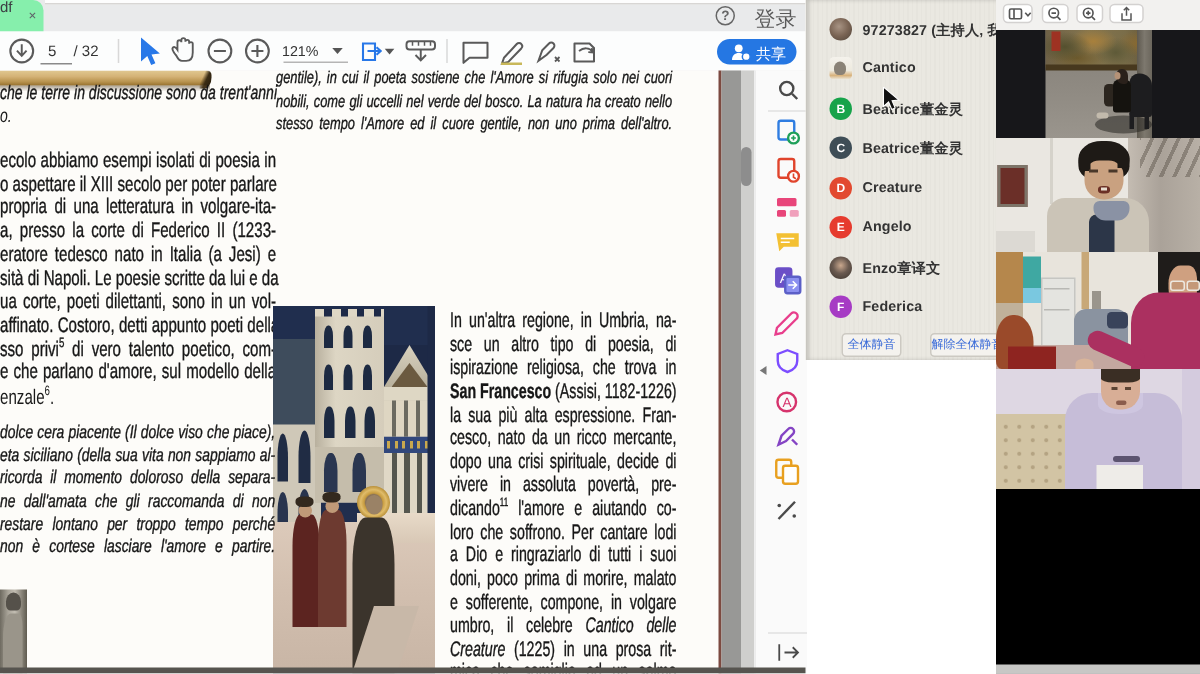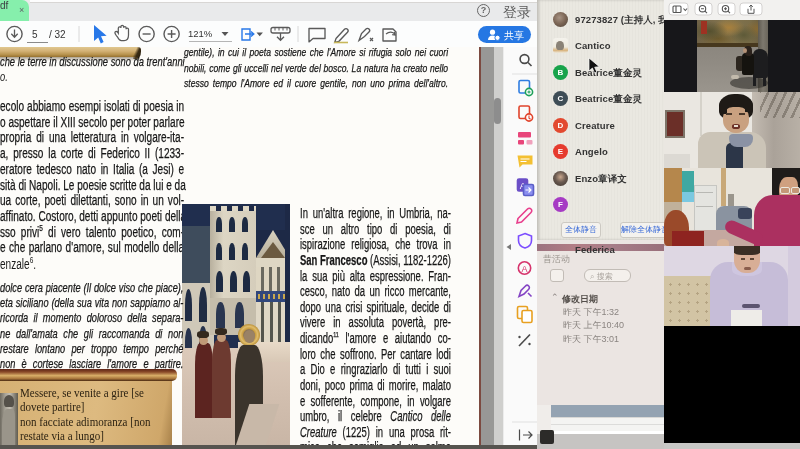--- a/index.html
+++ b/index.html
@@ -157,25 +157,20 @@
         <div class="ab" style="left:35px;top:129px;width:9px;height:9px;background:#c09a78;border-radius:50%;"></div>
         <div class="ab" style="left:15px;top:127px;width:12px;height:7px;background:#33291e;border-radius:40%;"></div>
         <div class="ab" style="left:33px;top:124px;width:12px;height:7px;background:#33291e;border-radius:40%;"></div>
         <div class="ab" style="left:56px;top:120px;width:22px;height:22px;border-radius:50%;background:radial-gradient(circle,#8a7358 34%,#c79b3e 40%,#e0bc6a 55%,#a87c22 78%,#c79b3e 100%);"></div>
         <div class="ab" style="left:62px;top:126px;width:11px;height:13px;background:#9a8266;border-radius:48%;"></div>
         <div class="ab" style="left:53px;top:141px;width:28px;height:104px;background:#3b342c;border-radius:30% 30% 0 0;"></div>
         <div class="ab" style="left:60px;top:200px;width:30px;height:45px;background:#c8b8a8;transform:skewX(-18deg);"></div>
       </div>
       <div class="jtxt" style="left:300px;top:159px;width:223px;font-size:14px;line-height:15.62px;transform:scaleX(0.677);transform-origin:0 0;">In un'altra regione, in Umbria, na-<br>sce un altro tipo di poesia, di<br>ispirazione religiosa, che trova in<br><b>San Francesco</b> (Assisi, 1182-1226)<br>la sua più alta espressione. Fran-<br>cesco, nato da un ricco mercante,<br>dopo una crisi spirituale, decide di<br>vivere in assoluta povertà, pre-<br>dicando<sup style="font-size:8px;">11</sup> l'amore e aiutando co-<br>loro che soffrono. Per cantare lodi<br>a Dio e ringraziarlo di tutti i suoi<br>doni, poco prima di morire, malato<br>e sofferente, compone, in volgare<br>umbro, il celebre <span class="it">Cantico delle</span><br><span class="it">Creature</span> (1225) in una prosa rit-<br>mica che somiglia ad un salmo</div>
       <div class="jtxt it" style="left:0;top:234px;width:242px;font-size:12.2px;line-height:15.2px;transform:scaleX(0.758);transform-origin:0 0;">dolce cera piacente (Il dolce viso che piace),<br>eta siciliano (della sua vita non sappiamo al-<br>ricorda il momento doloroso della separa-<br>ne dall'amata che gli raccomanda di non<br>restare lontano per troppo tempo perché<br>non è cortese lasciare l'amore e partire.</div>
-      <div class="ab" id="parch2">
-        <div class="ab" id="p2body"></div>
-          <div class="ab" id="p2top"></div>
-        <div class="ab" id="p2text">Messere, se venite a gire [se<br>dovete partire]<br>non facciate adimoranza [non<br>restate via a lungo]</div>
-      </div>
       <div class="ab" id="statue">
           <div class="ab" style="left:4px;top:2px;width:10px;height:12px;background:#55514a;border-radius:50% 50% 30% 30%;"></div>
           <div class="ab" style="left:2px;top:16px;width:13px;height:40px;background:#9a958a;border-radius:40% 20% 0 0;"></div>
         </div>
     </div>
     <div class="ab" id="pedge"></div>
     <div class="ab" id="graybg"></div>
     <div class="ab" id="sctrack"></div>
     <div class="ab" id="scthumb"></div>
     <div class="ab" id="sidebar"><svg width="34" height="402">
@@ -209,58 +204,39 @@
         <path d="M15 299l11-11.5" stroke="#4a4a4a"></path>
             <circle cx="15.5" cy="290" r="1.2" fill="#4a4a4a" stroke="none"></circle>
             <circle cx="25.5" cy="297" r="1.2" fill="#4a4a4a" stroke="none"></circle>
         <path d="M8 375h26" stroke="#e0e0e0" stroke-width="1"></path>
         <path d="M15.5 382.5v11M19 388h8.5M24.5 384.5l3.5 3.5-3.5 3.5" stroke="#4a4a4a" stroke-width="1.2"></path>
       </g>
       <path d="M7 197l-4.5 3 4.5 3z" fill="#777"></path>
     </svg></div>
   </div>
   <div class="ab" id="botstrip"></div>
-  <div class="ab" id="finder">
-      <div class="ab" style="left:0;top:4px;width:127px;height:7px;background:linear-gradient(90deg,#8e5e6e 0,#a86a74 30%,#9a6a78 60%,#8a5a68 100%);opacity:.85;"></div>
-    <div class="ab" style="left:0;top:165px;width:14px;height:44px;background:#f0edea;"></div>
-    <div class="ab" style="left:6px;top:13px;font-size:9px;color:#9a948e;">昔活动</div>
-    <div class="ab" style="left:13px;top:29px;width:12px;height:11px;border:1px solid #c2bcb6;border-radius:3px;background:#f4f0ec;"></div>
-    <div class="ab" style="left:47px;top:29px;width:45px;height:11px;border:1px solid #c2bcb6;border-radius:6px;background:#f4f0ec;color:#a8a29c;font-size:8px;">
-        <span style="position:absolute;left:5px;top:1px;">⌕ 搜索</span>
-      </div>
-    <div class="ab" style="left:14px;top:52px;font-size:9px;color:#8a8480;">⌃</div>
-    <div class="ab" style="left:25px;top:53px;font-size:9px;color:#55504c;font-weight:bold;">修改日期</div>
-    <div class="ab" style="left:26px;top:66px;font-size:9px;color:#8a8480;">昨天 下午1:32</div>
-    <div class="ab" style="left:26px;top:79px;font-size:9px;color:#8a8480;">昨天 上午10:40</div>
-    <div class="ab" style="left:26px;top:93px;font-size:9px;color:#8a8480;">昨天 下午3:01</div>
-    <div class="ab" style="left:14px;top:165px;width:113px;height:14px;background:#94a3b2;"></div>
-    <div class="ab" style="left:14px;top:177px;width:113px;height:13px;background:#f4f4f2;border-top:1px solid #d8d8d6;"></div>
-      <div class="ab" style="left:14px;top:184px;width:113px;height:1px;background:#dcdcda;"></div>
-    <div class="ab" style="left:0;top:194px;width:127px;height:15px;background:#c6c4c2;"></div>
-    <div class="ab" style="left:3px;top:190px;width:14px;height:14px;background:#2c2b29;border-radius:2px;"></div>
-  </div>
   <div class="ab" id="panel">
     <div class="pav" style="top:12px;background:radial-gradient(circle at 42% 38%,#a89484 0,#7a6454 50%,#4e4238 100%);"></div>
     <div class="ptxt" style="top:14px;">97273827 (主持人, 我)</div>
     <div class="pav" style="top:38px;border-radius:3px;background:linear-gradient(180deg,#f4f2ec 0,#eeeade 60%,#d8b27c 82%,#eeeade 100%);">
         <span style="position:absolute;left:3px;top:3px;width:8px;height:9px;background:#8a8276;border-radius:50% 50% 40% 40%;"></span>
       </div>
     <div class="ptxt" style="top:40px;">Cantico</div>
     <div class="pav" style="top:64.5px;background:#17a34a;">B</div>
     <div class="ptxt" style="top:66.5px;">Beatrice董金灵</div>
     <div class="pav" style="top:91px;background:#3e4d56;">C</div>
     <div class="ptxt" style="top:93px;">Beatrice董金灵</div>
     <div class="pav" style="top:117.5px;background:#e2492f;">D</div>
     <div class="ptxt" style="top:119.5px;">Creature</div>
     <div class="pav" style="top:144px;background:#e63b2e;">E</div>
     <div class="ptxt" style="top:146px;">Angelo</div>
     <div class="pav" style="top:170.5px;background:radial-gradient(circle at 50% 40%,#caa88e 0,#6a5a50 45%,#3a322c 100%);"></div>
     <div class="ptxt" style="top:172.5px;">Enzo章译文</div>
     <div class="pav" style="top:197px;background:#a63bc4;">F</div>
-    <div class="ptxt" style="top:199px;margin-top:45px;">Federica</div>
+    <div class="ptxt" style="top:199px;">Federica</div>
     <div class="ab" style="left:24px;top:222px;width:38px;height:14px;background:#f4f2ee;border:1px solid #ccc9c2;border-radius:3px;color:#3a6bd8;font-size:8px;text-align:center;line-height:14px;">全体静音</div>
     <div class="ab" style="left:83px;top:222px;width:48px;height:14px;background:#f4f2ee;border:1px solid #ccc9c2;border-radius:3px;color:#3a6bd8;font-size:8px;text-align:center;line-height:14px;overflow:hidden;">解除全体静音</div>
     <svg class="ab" style="left:51px;top:58px;" width="12" height="16">
         <path d="M1 0l0 13 3.4-3 2.1 5 2.3-1-2.1-4.8 4.6-.5z" fill="#111" stroke="#fff" stroke-width=".7"></path>
       </svg>
   </div>
   <div class="ab" id="vids">
     <div class="ab" id="vtool">
       <svg width="136" height="20">
         <g fill="#fff" stroke="#d3d1d0">

